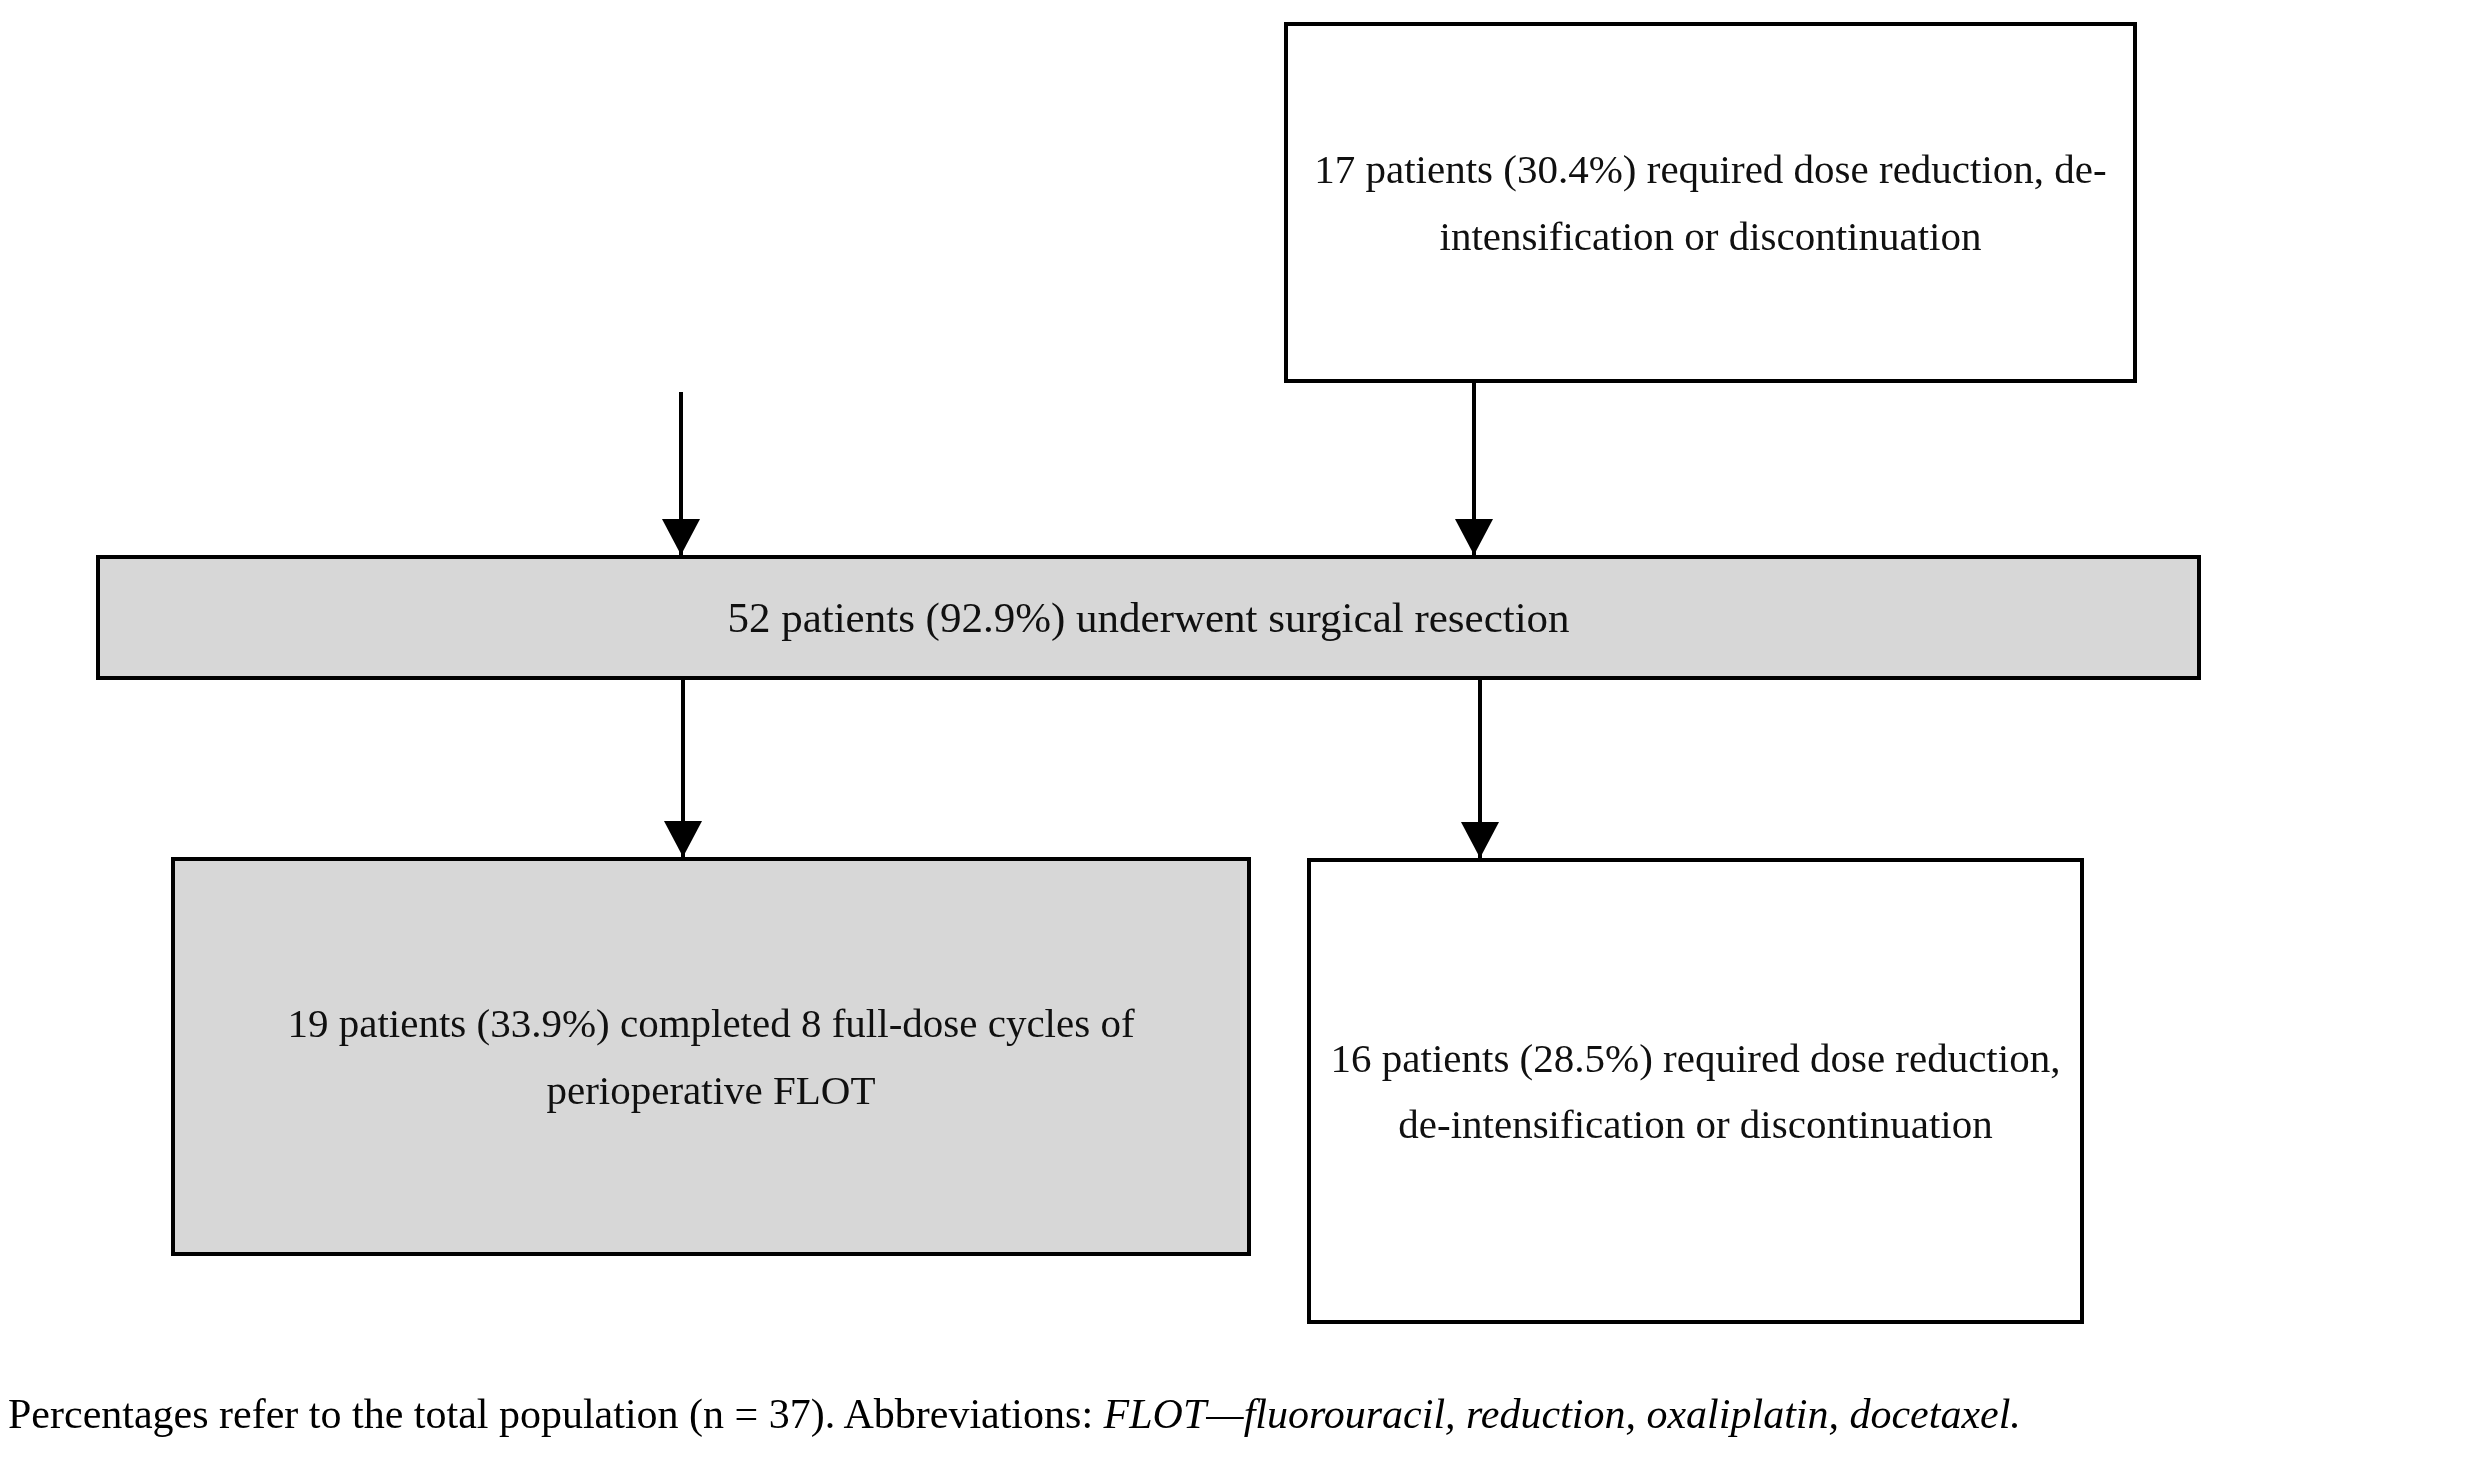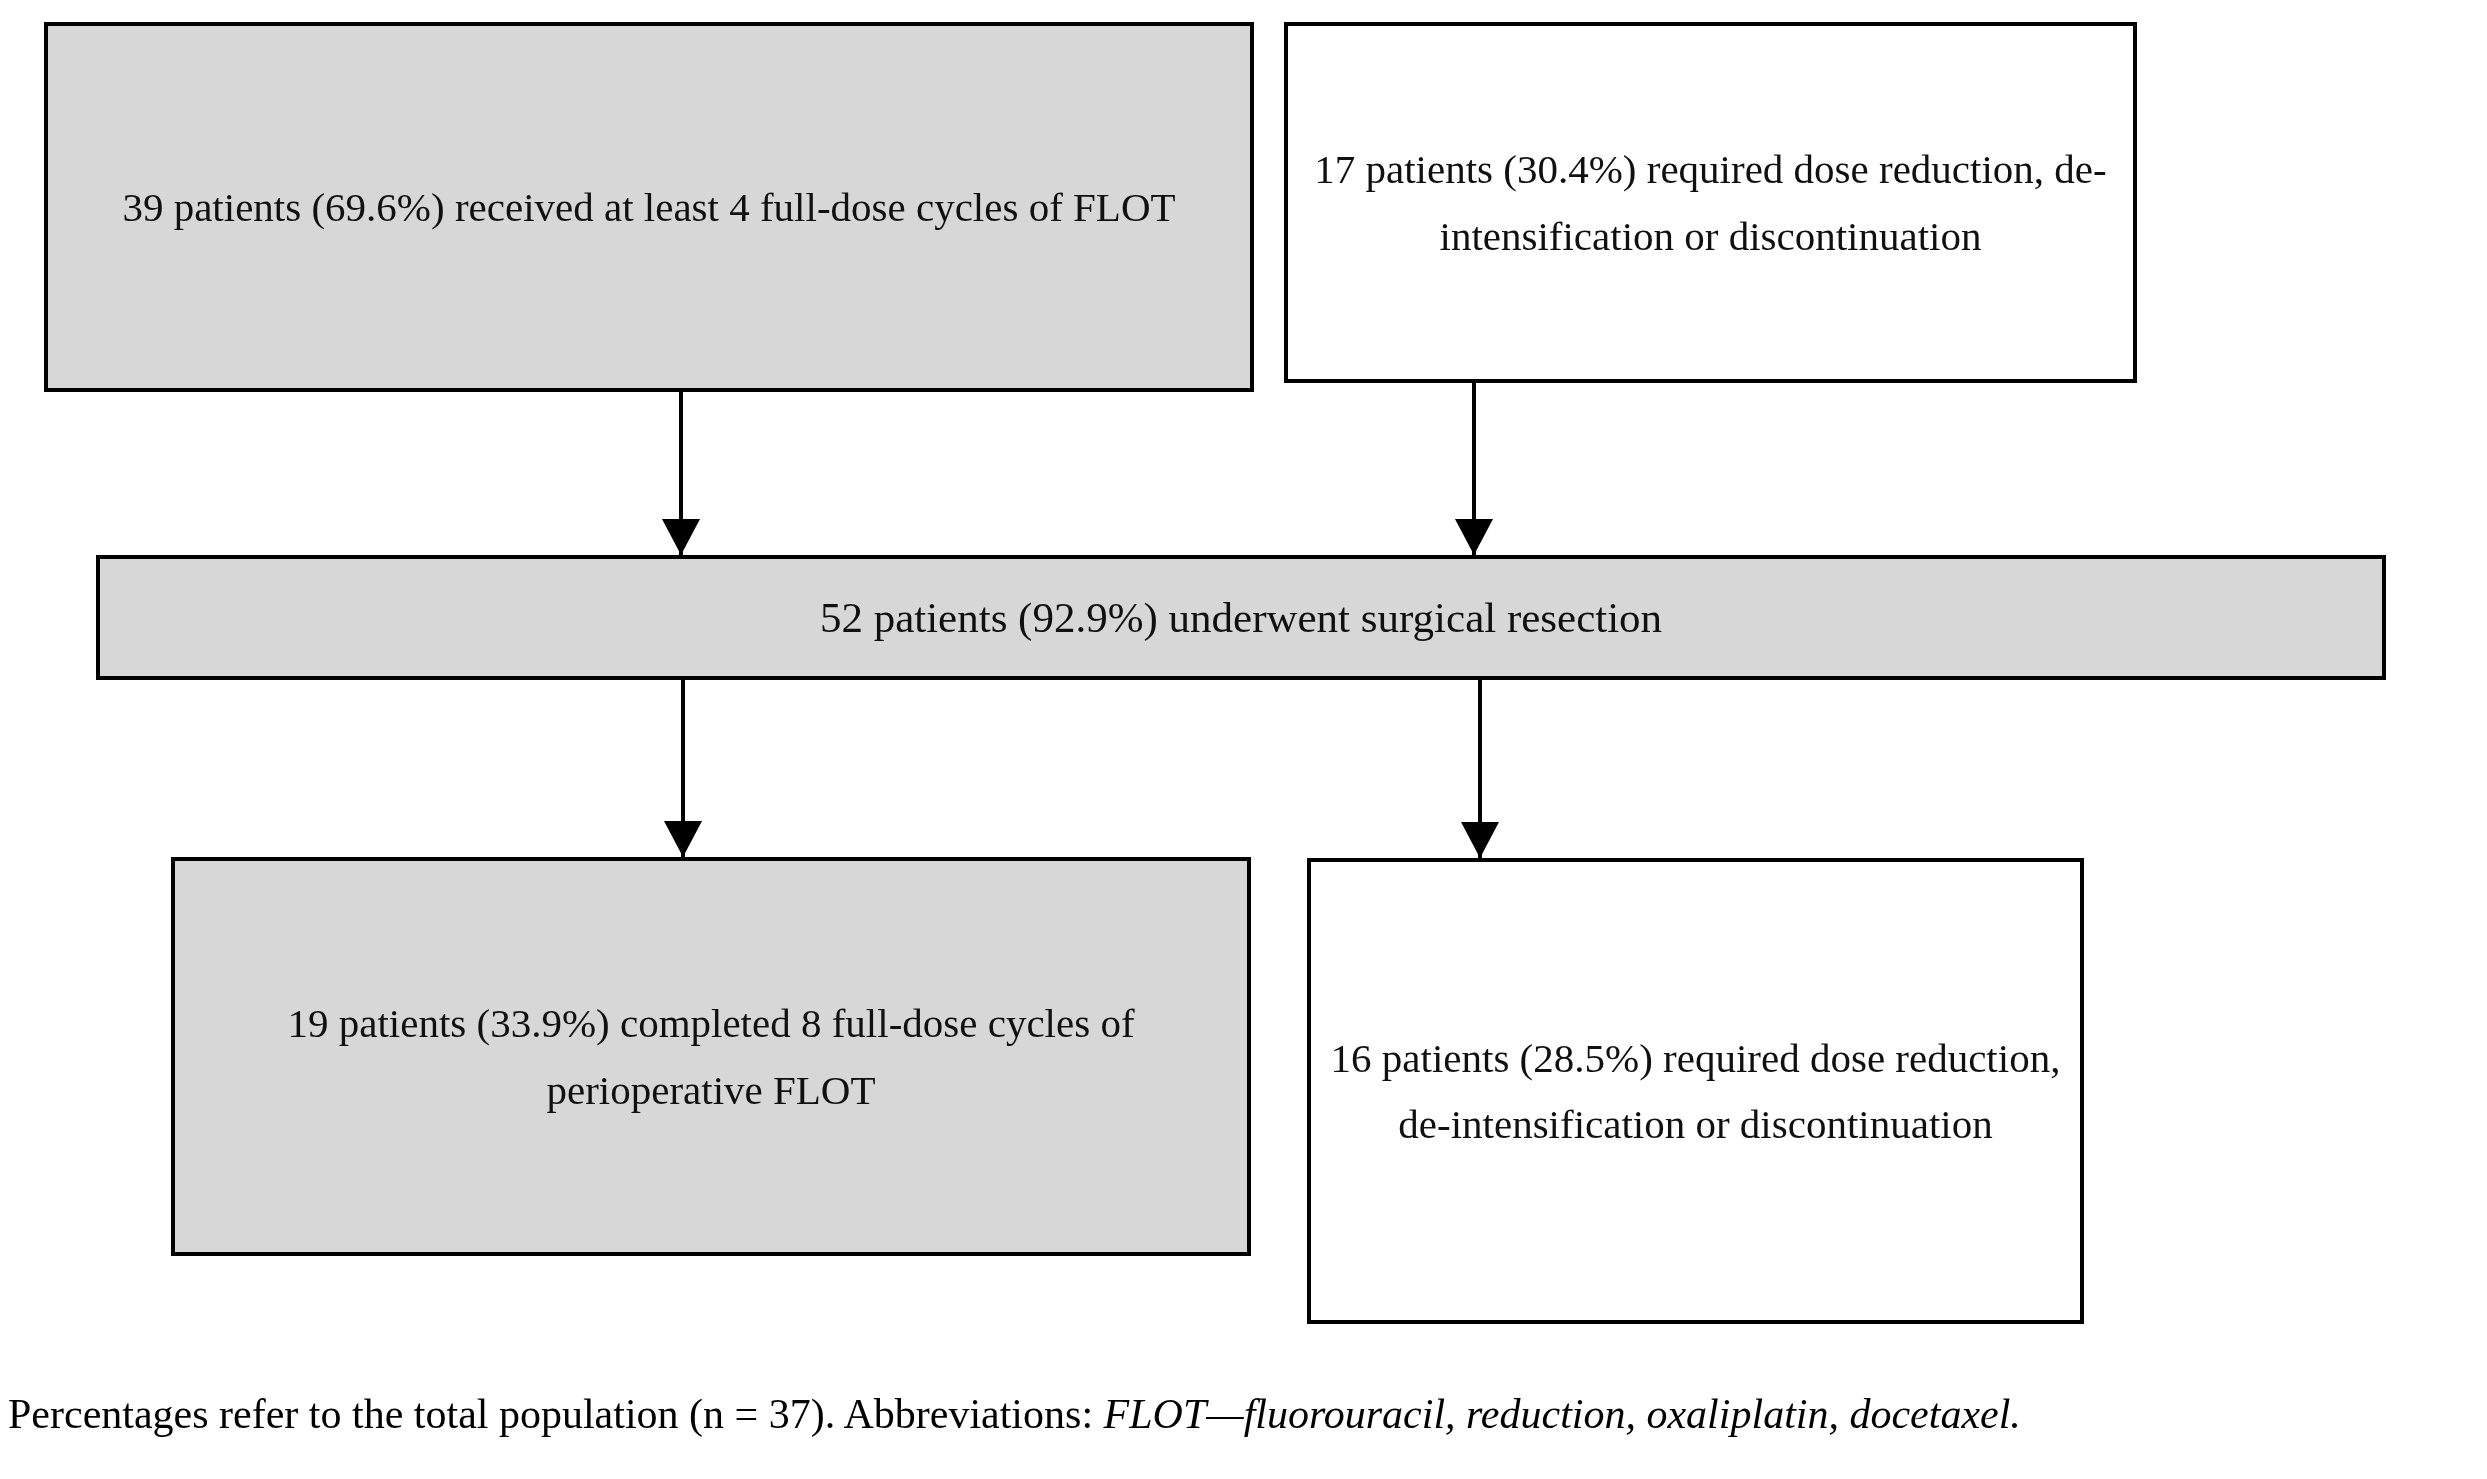--- a/index.html
+++ b/index.html
@@ -40,21 +40,21 @@
   .node.plain  { background: #ffffff; }
 
   
   #node-full-dose-cycles {
     left: 44px;  top: 22px;   width: 1210px; height: 370px;
   }
   #node-dose-modification-neoadjuvant {
     left: 1284px; top: 22px;  width: 853px; height: 361px;
   }
   #node-surgical-resection {
-    left: 96px; top: 555px;  width: 2290px; height: 125px;
+    left: 96px; top: 555px;  width: 2105px; height: 125px;
     font-size: 43px;
     line-height: 1.2;
   }
   #node-completed-8-cycles {
     left: 171px; top: 857px; width: 1080px; height: 399px;
   }
   #node-dose-modification-perioperative {
     left: 1307px; top: 858px; width: 777px; height: 466px;
   }
 
@@ -109,23 +109,20 @@
     color: #000000;
     white-space: nowrap;
   }
   #caption .ital { font-style: italic; }
 </style>
 </head>
 <body>
 
 <div id="canvas">
 
-  <div class="node shaded" id="node-full-dose-cycles">
-    <span class="txt">39 patients (69.6%) received at least 4 full-dose cycles of FLOT</span>
-  </div>
 
   <div class="node plain" id="node-dose-modification-neoadjuvant">
     <span class="txt">17 patients (30.4%) required dose reduction, de-intensification or discontinuation</span>
   </div>
 
   <div class="arrow" id="arrow-full-dose-to-surgery">
     <span class="shaft"></span>
     <span class="head"></span>
   </div>
 

